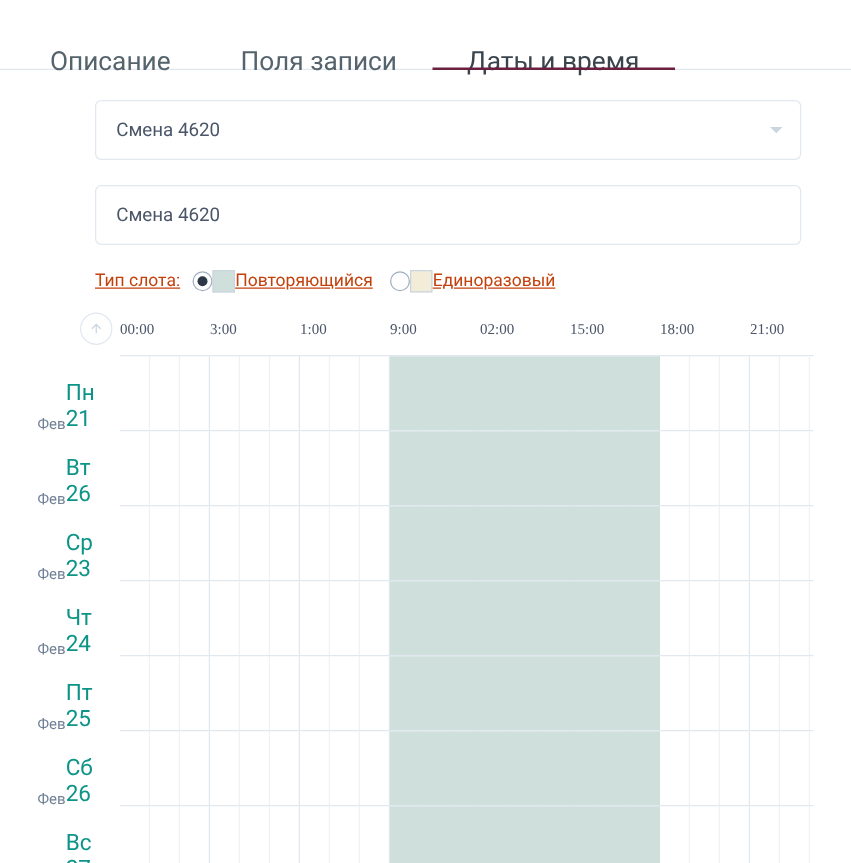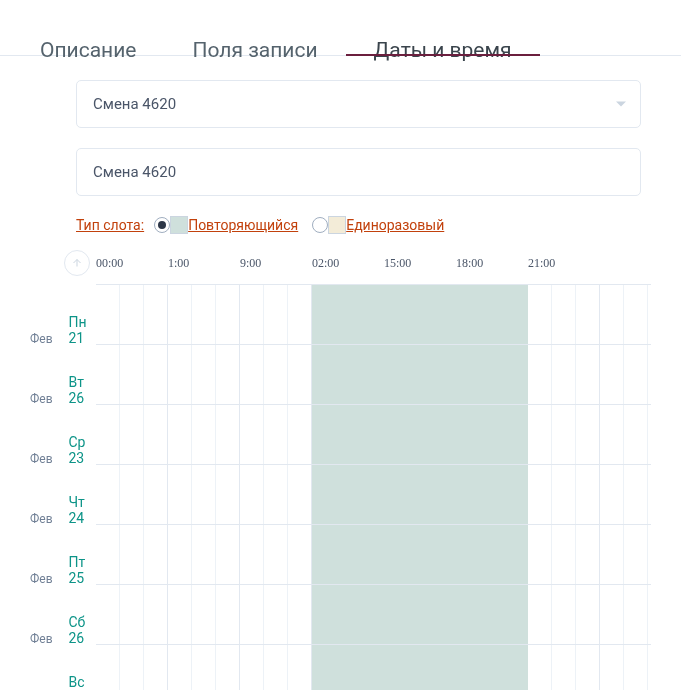--- a/index.html
+++ b/index.html
@@ -121,21 +121,21 @@
   .up-btn svg { stroke: #cbd5e0; }
   .day-header {
     height: 60px;
     display:flex;
     justify-content:center;
     align-items:flex-end;
     padding-right:8px;
     font-size: 13px;
   }
   .day-month { color: #718096; font-size:12px; }
-  .day-dow { color: #0d9488; font-size:14px; cursor:pointer;margin-left:16px; }
+  .day-dow { color: #0d9488; font-size:18px; cursor:pointer; }
   .grid-col {
     flex: 1;
     overflow: hidden;
   }
   .time-header {
     height: 28px;
     display:flex;
     font-size: 12px;
     color: #4a5568;
     position:relative;
@@ -238,20 +238,21 @@
         </div>
         <div class="day-header">
           <div class="day-month">Фев</div>
           <div class="day-dow">Вс 27</div>
         </div>
       </div>
     <div class="grid-col">
       <div class="time-header">
         <div class="time-header-inner" id="time-header">
             <div class="time-tick">00:00</div>
+            <div class="time-tick">3:00</div>
             <div class="time-tick">1:00</div>
             <div class="time-tick">9:00</div>
             <div class="time-tick">02:00</div>
             <div class="time-tick">15:00</div>
             <div class="time-tick">18:00</div>
             <div class="time-tick">21:00</div>
           </div>
       </div>
       <div class="rows" id="rows">
           <div class="row">

